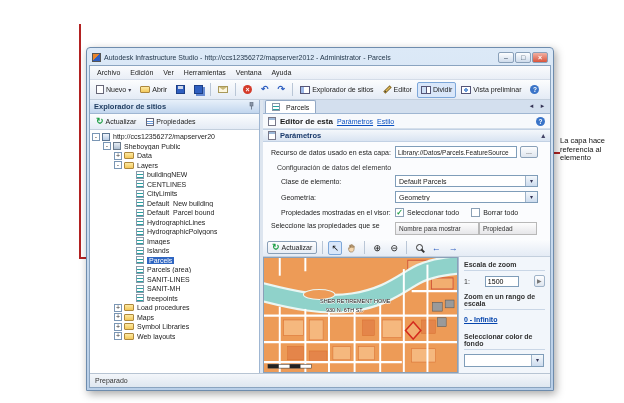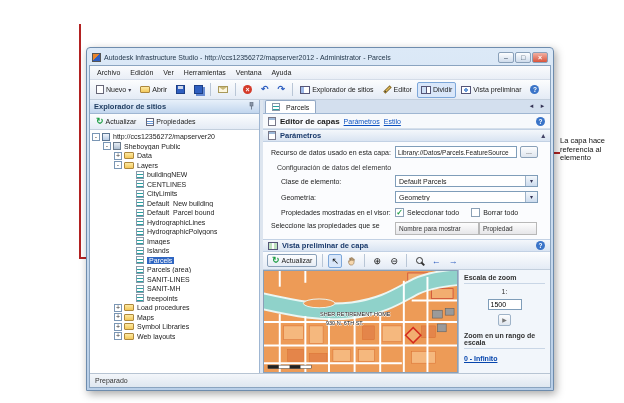--- a/index.html
+++ b/index.html
@@ -126,21 +126,21 @@
 
   .maparea { flex:1; display:flex; overflow:hidden; }
   .map-canvas { flex:1; position:relative; border:1px solid #8aa0b8; overflow:hidden; }
   .map-label { position:absolute; font-size:5.5px; color:#101010; white-space:nowrap;
     text-shadow:0.5px 0 0 #fff,-0.5px 0 0 #fff,0 0.5px 0 #fff,0 -0.5px 0 #fff; }
   #maplabel1 { left:56px; top:40px; }
   #maplabel2 { left:62px; top:49px; }
 
   .map-sidebar { width:92px; flex:none; background:#f2f6fb; border-left:1px solid #aabdd4; padding:4px 5px; font-size:7px; color:#333; }
   .sb-title { font-weight:bold; border-bottom:1px solid #c9d6e6; padding-bottom:2px; margin-bottom:4px; }
-  .scale-row { display:flex; align-items:center; gap:4px; margin-bottom:6px;flex-direction:column; }
+  .scale-row { display:flex; align-items:center; gap:15px; margin-bottom:6px; }
   .scale-input { width:34px; height:11px; border:1px solid #7f9db9; font-size:7px; font-family:"Liberation Sans",sans-serif; padding:0 2px; }
   .go-btn { width:13px; height:12px; background:linear-gradient(#fdfdfe,#dfe6ef); border:1px solid #9fb3c8; border-radius:2px; font-size:6px; line-height:10px; text-align:center; color:#777; }
   .range-link { color:#0645ad; font-weight:bold; text-decoration:underline; display:inline-block; margin:2px 0 10px 0; }
   .color-dd { display:flex; width:80px; height:13px; border:1px solid #7f9db9; background:#fff; margin-top:3px; }
   .color-swatch { flex:1; background:#fff; }
   .color-dd .ddbtn { width:12px; background:linear-gradient(#f4f8fc,#cddcee); border-left:1px solid #9fb3c8; font-size:6px; line-height:11px; text-align:center; color:#335; }
 
   .statusbar { height:14px; flex:none; background:linear-gradient(#f3f6fa,#dfe7f0); border-top:1px solid #b7c4d3; display:flex; align-items:center; padding:0 5px; font-size:7px; color:#333; }
 </style>
 </head>
@@ -360,21 +360,21 @@
               <span class="tic tic-layer"></span>
               <span>Parcels</span>
             </span>
             <span class="sp"></span>
             <span class="tab-nav">◂</span>
             <span class="tab-nav">▸</span>
           </div>
 
           <div class="editor-header">
             <span class="ic ic-doc"></span>
-            <span class="editor-title">Editor de capas</span>
+            <span class="editor-title">Editor de esta</span>
             <span class="hlink">Parámetros</span>
             <span class="hlink">Estilo</span>
             <span class="sp"></span>
             <span class="helpdot">?</span>
           </div>
 
           <div class="sec-header">
             <span class="ic ic-doc"></span>
             <span>Parámetros</span>
             <span class="sp"></span>
@@ -415,26 +415,20 @@
             </div>
             <div class="frow" style="margin-top:5px; align-items:flex-start">
               <span class="flabel">Seleccione las propiedades que se</span>
               <span class="gridhead">
                 <span class="gridcell" style="width:84px">Nombre para mostrar</span>
                 <span class="gridcell" style="width:58px">Propiedad</span>
               </span>
             </div>
           </div>
 
-          <div class="sec-header">
-            <span class="ic ic-map"></span>
-            <span>Vista preliminar de capa</span>
-            <span class="sp"></span>
-            <span class="helpdot">?</span>
-          </div>
 
           <div class="map-toolbar">
             <span class="mbtn">
               <span class="refresh-glyph">↻</span>
               <span>Actualizar</span>
             </span>
             <span class="tsep"></span>
             <span class="tool active">↖</span>
             <span class="tool">
                 <svg width="10" height="10" viewBox="0 0 10 10">

